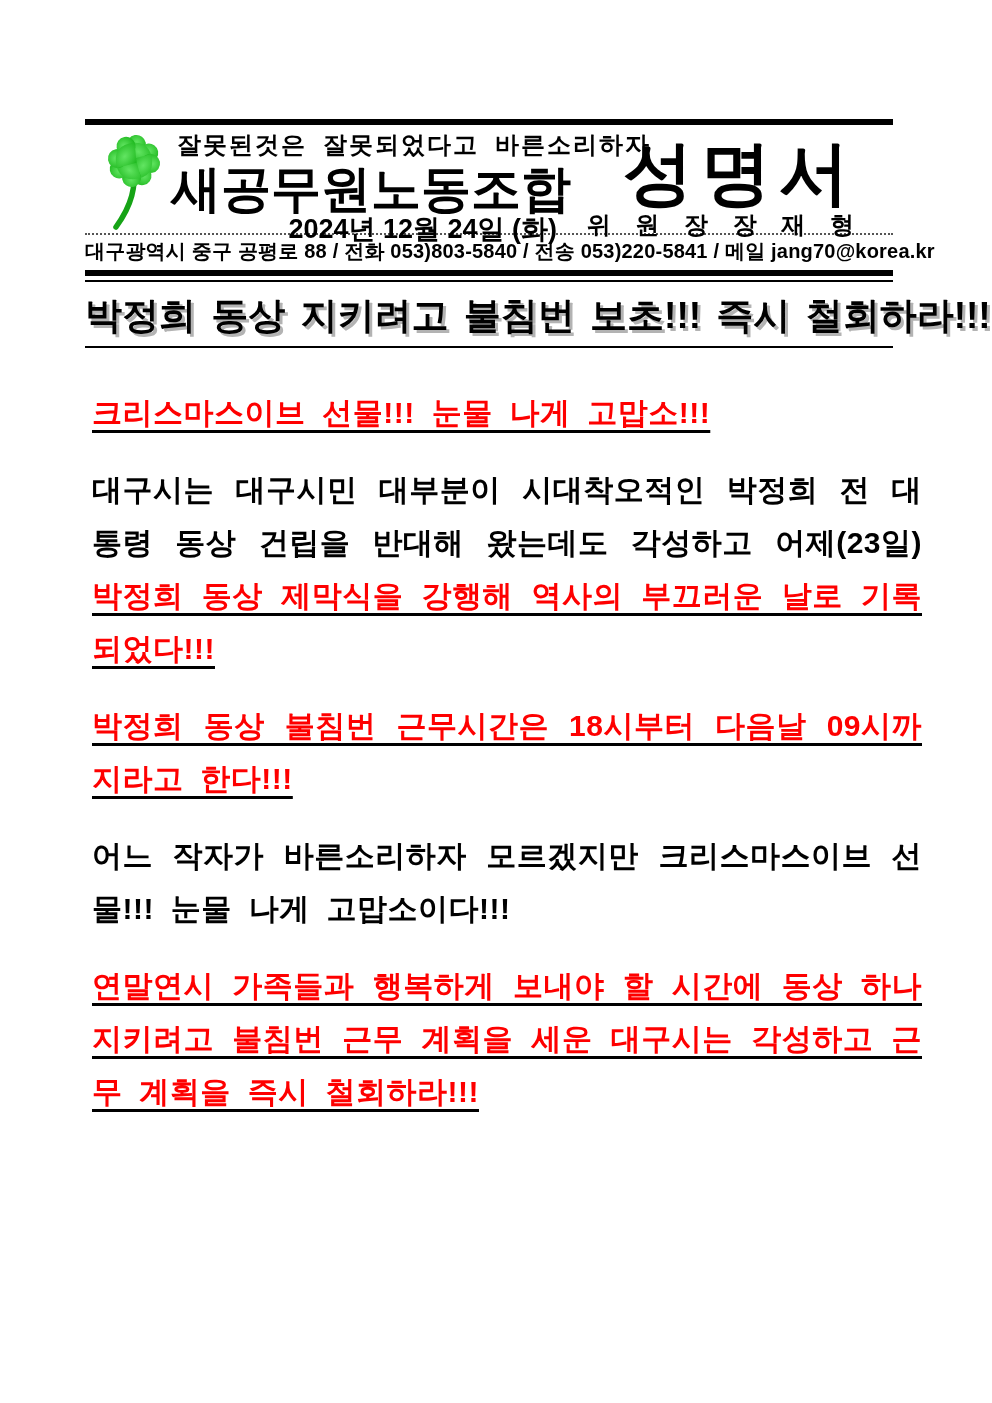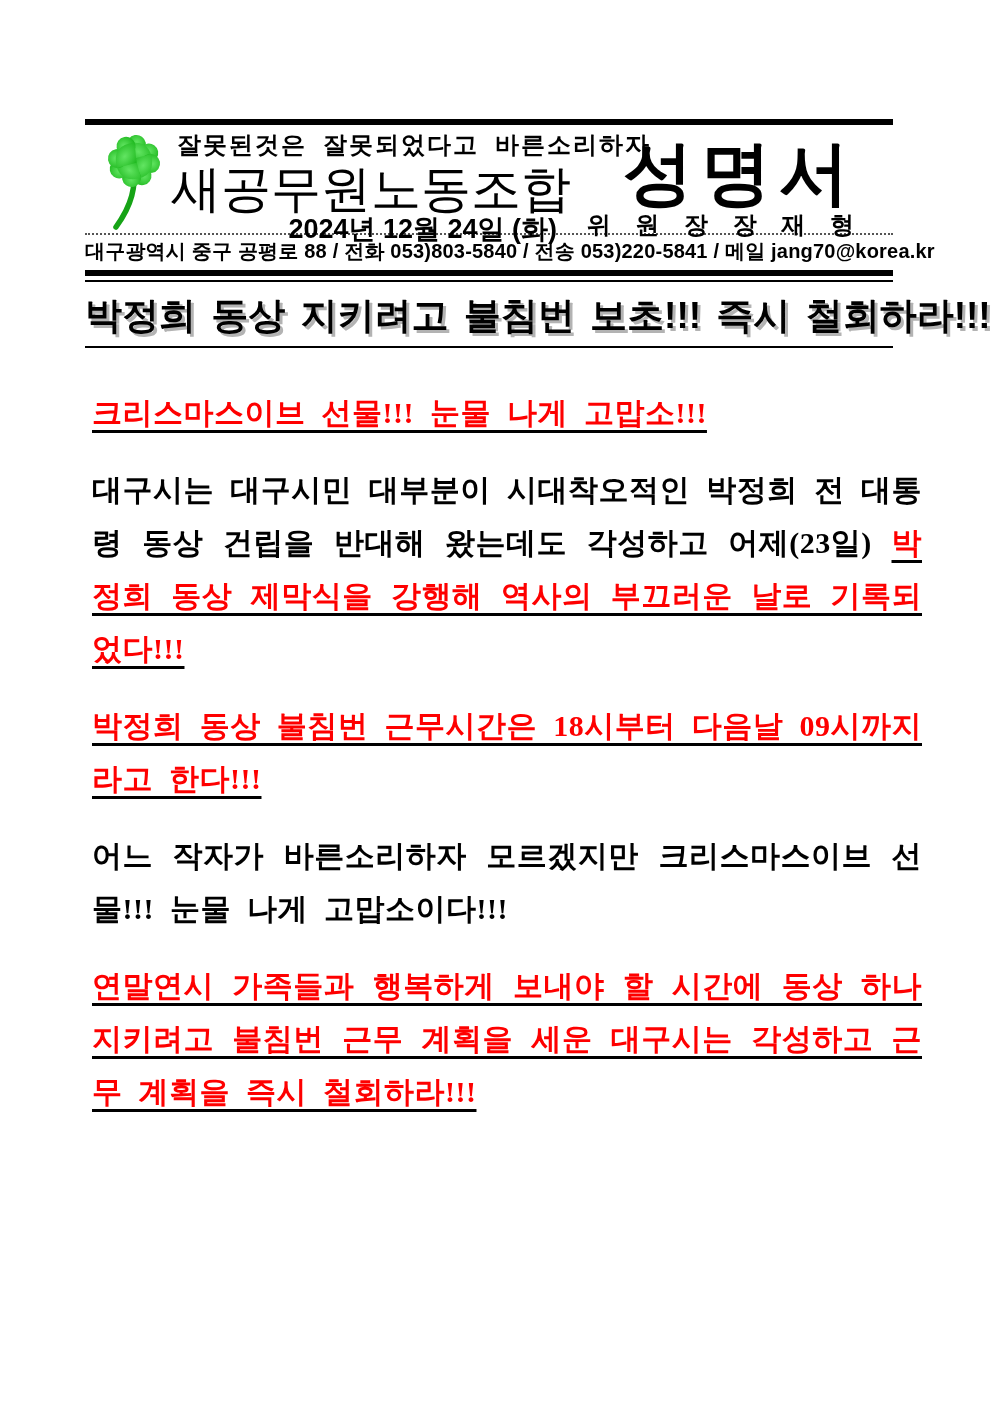--- a/index.html
+++ b/index.html
@@ -20,21 +20,21 @@
   .masthead { position: relative; height: 108px; }
   .clover { position: absolute; left: 16px; top: 6px; width: 66px; height: 102px; }
   .slogan {
     position: absolute; left: 92px; top: 4px; width: 392px;
     font-family: "Liberation Serif", serif;
     font-weight: bold; font-size: 24px; letter-spacing: 2px; word-spacing: 8px;
     text-align: center; white-space: nowrap;
   }
   .union-name {
     position: absolute; left: 86px; top: 31px;
-    font-size: 50px; font-weight: normal; letter-spacing: 0px; white-space: nowrap;
+    font-size: 50px; font-weight: bold; letter-spacing: 0px; white-space: nowrap;
   }
   .issue-date {
     position: absolute; left: 92px; top: 86px; width: 380px;
     font-size: 27px; font-weight: bold; text-align: right; white-space: nowrap;
   }
   .doc-type {
     position: absolute; right: 36px; top: 2px;
     font-size: 70px; font-weight: bold; letter-spacing: 8px; white-space: nowrap;
   }
   .chairman {
@@ -57,21 +57,21 @@
     text-shadow: 3px 3px 0 #b3b3b3;
   }
   .thin-rule { border-top: 2px solid #000; width: 808px; }
 
   
   .body-text {
     margin-left: 7px; width: 830px; padding-top: 38px;
     font-size: 30px; font-weight: 700; line-height: 53px;
     text-align: justify; text-align-last: left; word-spacing: 8px; letter-spacing: 0.5px;
   }
-  .body-text p { margin: 0 0 24px 0; font-family: Liberation Serif, serif; }
+  .body-text p { margin: 0 0 24px 0; }
   .red-u {
     color: #fe0000;
     text-decoration: underline;
     text-decoration-color: #000;
     text-decoration-thickness: 2.5px;
     text-underline-offset: 7px;
   }
 </style>
 </head>
 <body>

